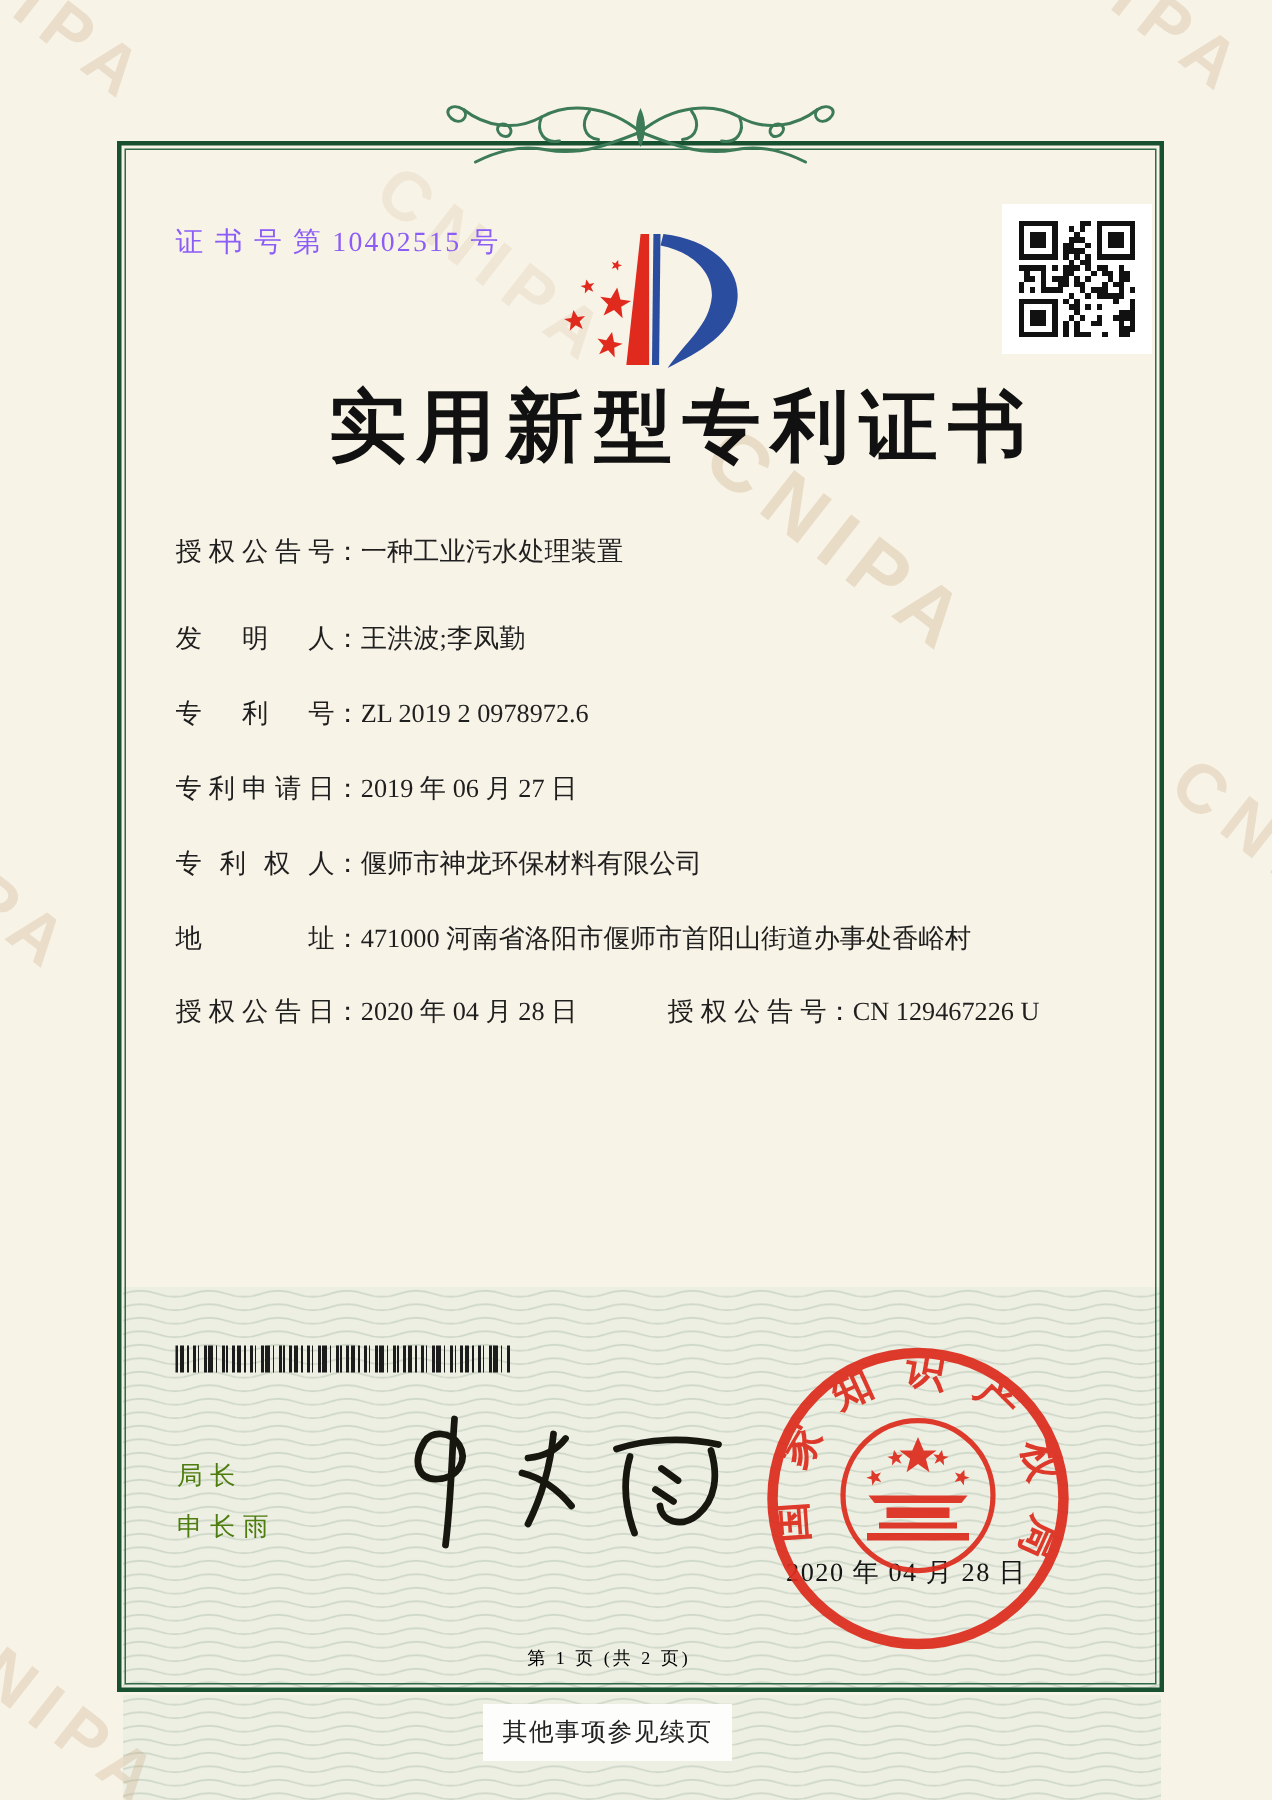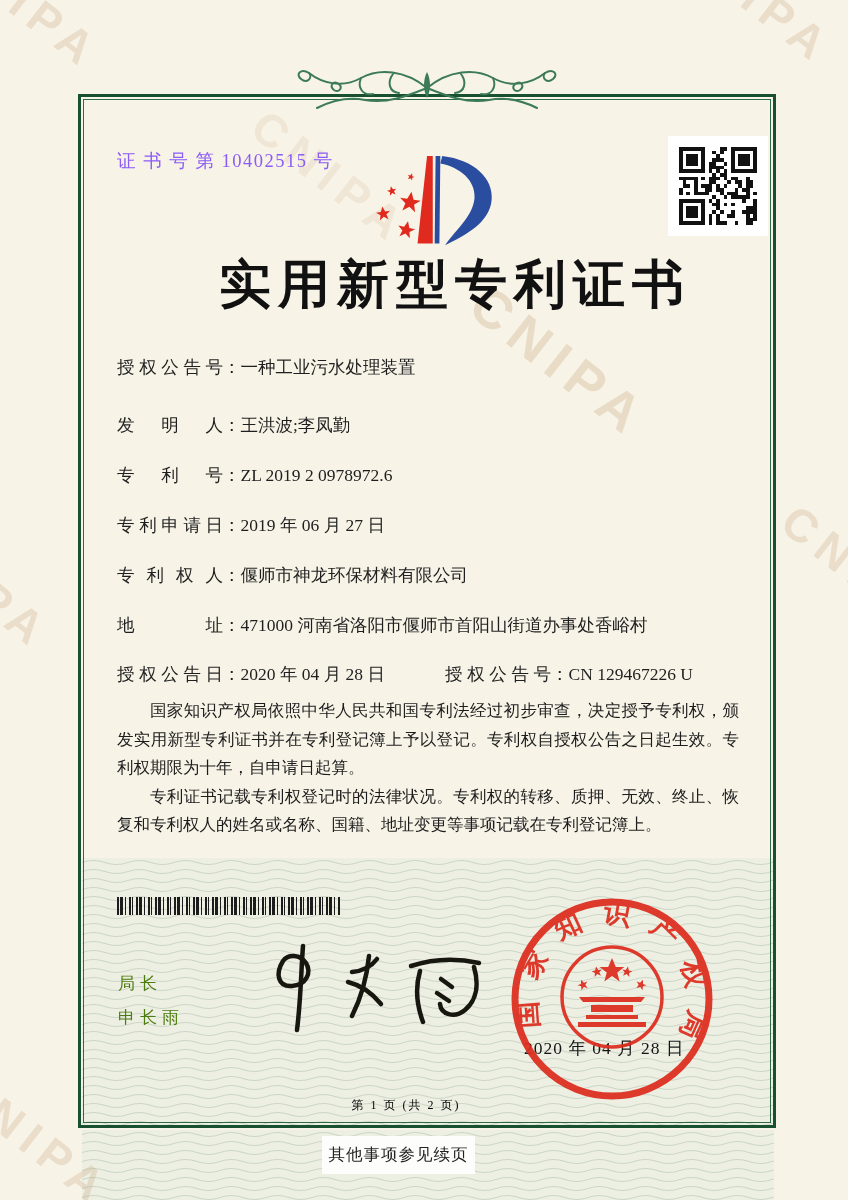--- a/index.html
+++ b/index.html
@@ -86,21 +86,21 @@
     position:absolute; left:524px; top:1036px; width:180px;
     font-size:17.5px; letter-spacing:1px; color:#151515; z-index:3;
     white-space:nowrap;
   }
   .seal{ position:absolute; left:502px; top:889px; z-index:4; opacity:.92; }
   .page-info{
     position:absolute; left:300px; top:1097px; width:212px;
     text-align:center; font-size:12px; letter-spacing:2px; color:#000000;
   }
   .note-box{
-    position:absolute; left:322px; top:1136px; width:153px; height:38px;
+    position:absolute; left:322px; top:1136px; width:166px; height:38px;
     background:#fdfdfb; z-index:3;
     display:flex; align-items:center; justify-content:center;
     font-size:16.5px; letter-spacing:1px; color:#222;
   }
 </style>
 </head>
 <body>
 
 <div class="page">
 
@@ -323,24 +323,20 @@
       </div>
       <div class="frow" style="top:261px">
         <span class="flabel">地址</span><span class="colon">：</span><span class="fval">471000 河南省洛阳市偃师市首阳山街道办事处香峪村</span>
       </div>
       <div class="frow" style="top:310px">
         <span class="flabel">授权公告日</span><span class="colon">：</span><span class="fval">2020 年 04 月 28 日</span>
         <span class="pair2"><span class="flabel">授权公告号</span><span class="colon">：</span><span class="fval">CN 129467226 U</span></span>
       </div>
     </div>
 
-    <div class="paras">
-      <p>国家知识产权局依照中华人民共和国专利法经过初步审查，决定授予专利权，颁发实用新型专利证书并在专利登记簿上予以登记。专利权自授权公告之日起生效。专利权期限为十年，自申请日起算。</p>
-      <p>专利证书记载专利权登记时的法律状况。专利权的转移、质押、无效、终止、恢复和专利权人的姓名或名称、国籍、地址变更等事项记载在专利登记簿上。</p>
-    </div>
 
     <div class="barcode"></div>
 
     <div class="sig-title">局长</div>
     <div class="sig-name">申长雨</div>
 
     <svg class="signature" width="250" height="105" viewBox="0 0 250 105">
       <g stroke="#17160f" stroke-width="4.5" fill="none" stroke-linecap="round" stroke-linejoin="round">
         <path d="M55,10 C53,35 53,62 49,94"></path>
         <path d="M35,25 C27,38 30,51 44,50 C58,49 64,37 58,27 C52,18 40,18 35,25 Z"></path>

